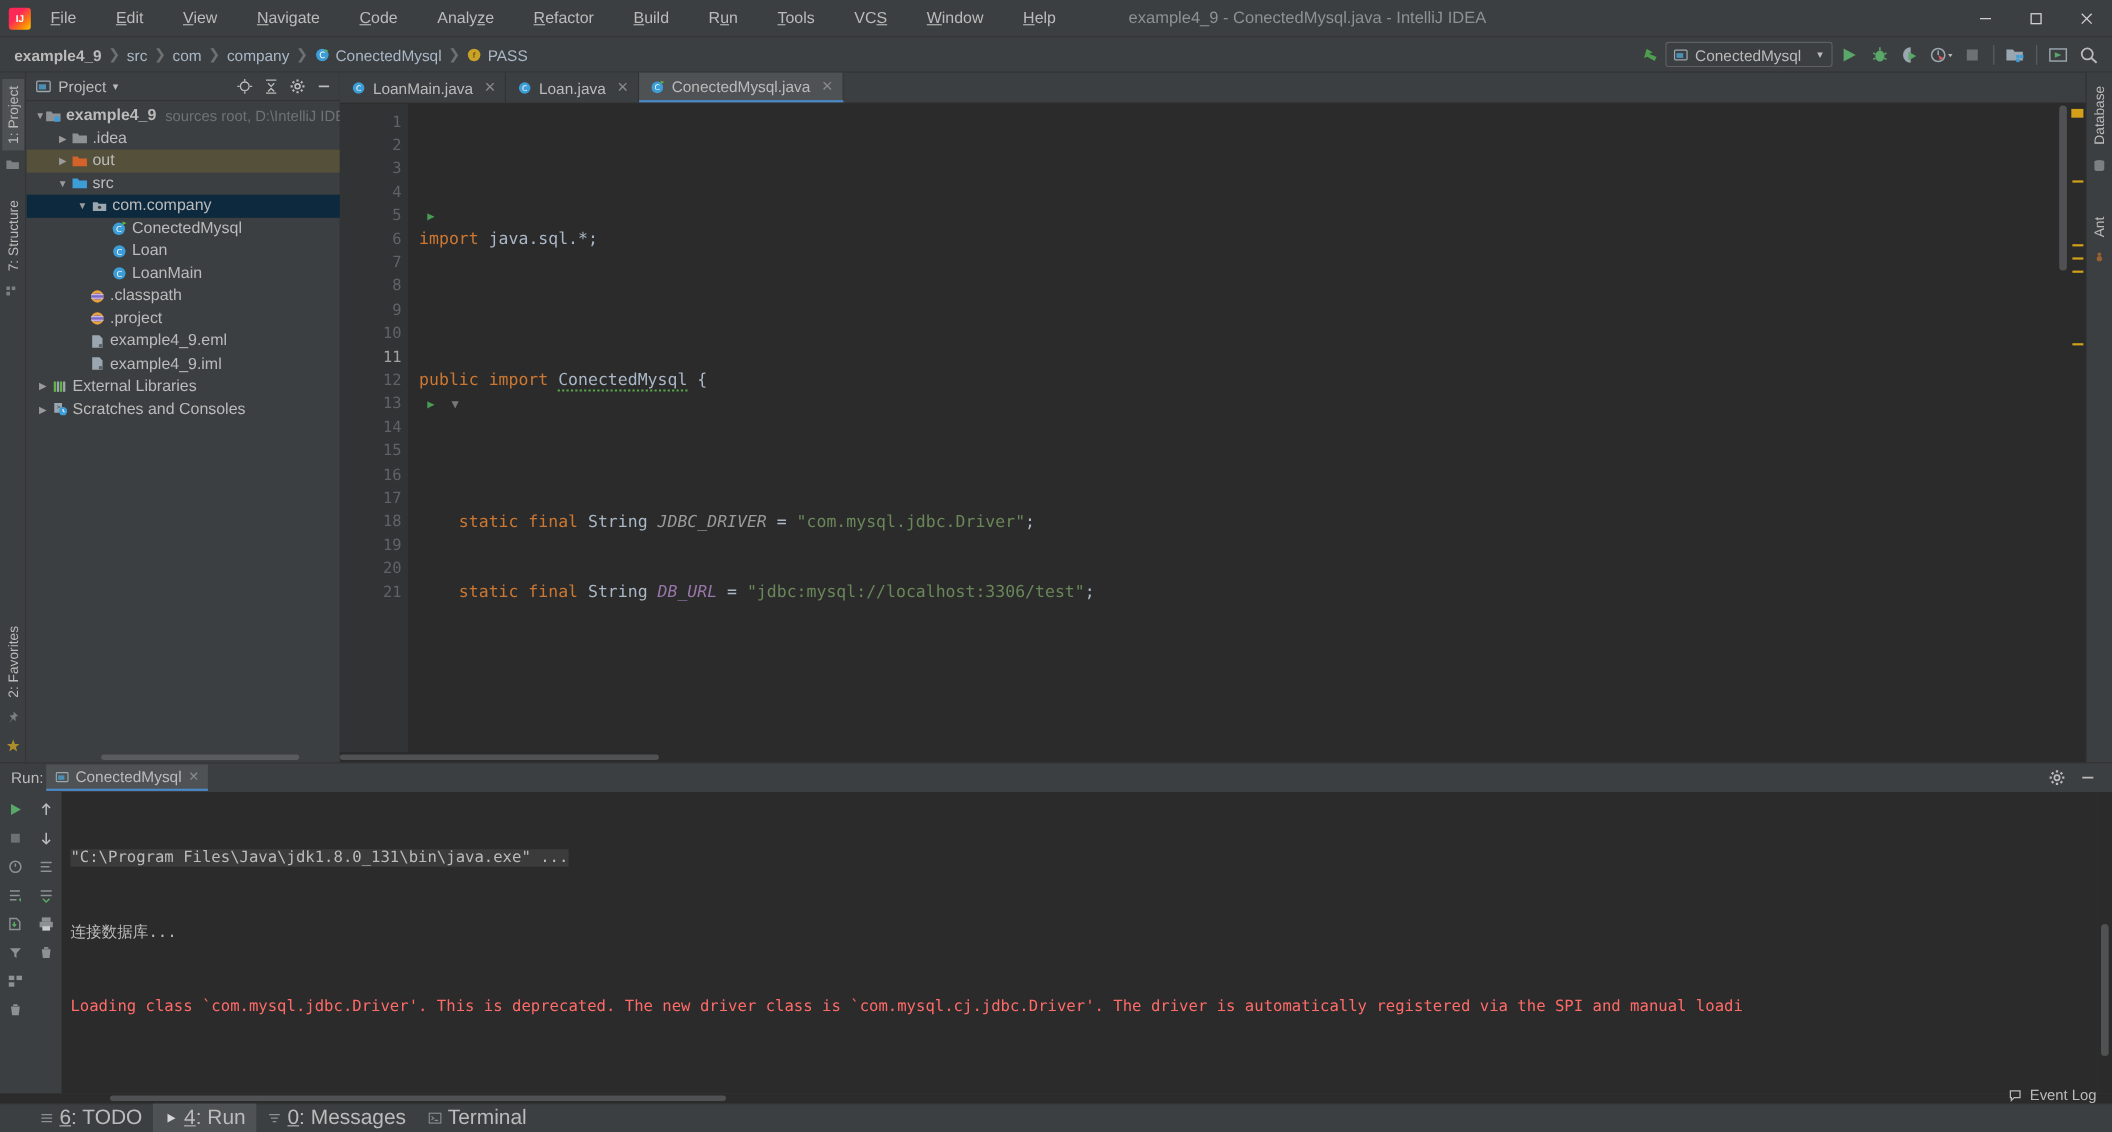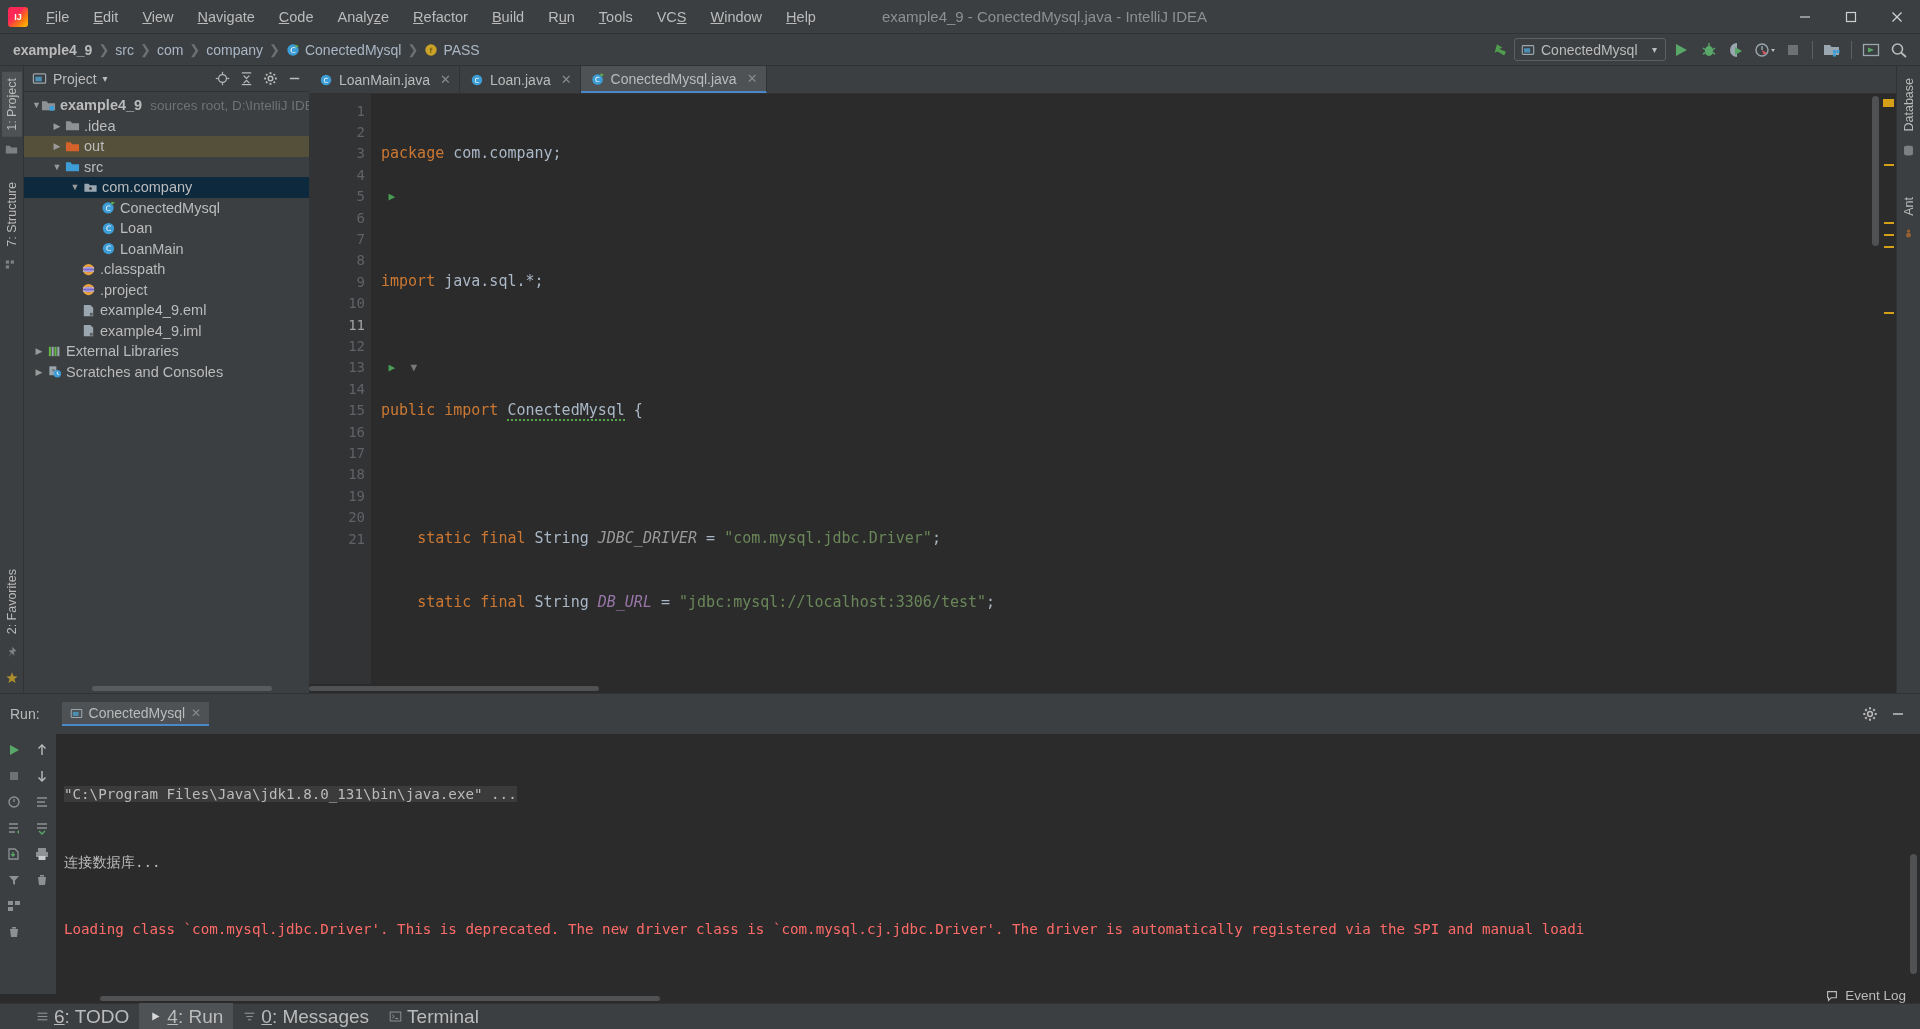--- a/index.html
+++ b/index.html
@@ -19,21 +19,21 @@
   }
   .logo {
     width: 20px; height: 20px; margin: 0 8px 0 8px; border-radius: 3px;
     background: linear-gradient(135deg,#fe2857 0%, #fe2857 38%, #f97a12 70%, #ffc400 100%);
     display: flex; align-items: center; justify-content: center;
     font-size: 10px; font-weight: bold; color: #fff; position: relative;
   }
   .logo::after {
     content: "IJ"; font-size: 9px; color: #fff; font-family: "Liberation Sans", sans-serif;
   }
-  .menubar { display: flex; align-items: center; gap: 4px; }
+  .menubar { display: flex; align-items: center; gap: 16px; }
   .menu-item {
     padding: 4px 10px; font-size: 14.5px; color: #bbbbbb; cursor: default;
     white-space: nowrap;
   }
   .menu-item u { text-decoration: underline; }
   .win-title {
     flex: 1; text-align: left; font-size: 15px; color: #8d9194; padding-left: 56px;
     white-space: nowrap; overflow: hidden;
   }
   .win-buttons { display: flex; align-items: center; height: 34px; }
@@ -150,21 +150,21 @@
   }
   .edit-scroll-v .thumb { position: absolute; top: 2px; left: 3px; width: 7px; height: 150px; background: #4f5152; border-radius: 4px;}
   .marker-strip { width: 14px; background: #2b2b2b; flex: 0 0 14px; position: relative; }
   .mk { position: absolute; right: 2px; width: 10px; height: 2px; }
 
   .code-scroll-h { height: 9px; background: #2b2b2b; position: relative; flex: 0 0 9px; }
   .code-scroll-h .thumb { position: absolute; left: 0px; top: 2px; width: 290px; height: 5px; background: #4f5152; border-radius:3px; }
 
   
   .run-panel { height: 310px; background: #3c3f41; display: flex; flex-direction: column; flex: 0 0 310px; border-top: 1px solid #323232; }
-  .run-head { height: 40px; display: flex; align-items: center; padding-left: 10px; gap: 22px; font-size: 14px; }
+  .run-head { height: 26px; display: flex; align-items: center; padding-left: 10px; gap: 2px; font-size: 14px; }
   .run-label { color: #bbbbbb; }
   .run-tab {
     display: flex; align-items: center; gap: 6px; padding: 3px 8px; font-size: 14px; color: #bbbbbb;
     border-bottom: 2px solid #4a88c7; background: #4e5254;
   }
   .run-head .rh-right { margin-left: auto; display: flex; gap: 4px; padding-right: 10px; }
 
   .run-body { flex: 1; display: flex; min-height: 0; }
   .run-side { width: 28px; flex: 0 0 28px; display: flex; flex-direction: column; align-items: center; padding-top: 4px; gap: 2px;}
   .run-side2 { width: 28px; flex: 0 0 28px; display: flex; flex-direction: column; align-items: center; padding-top: 4px; gap: 2px;}
@@ -666,21 +666,20 @@
           <div class="gline">15</div>
           <div class="gline">16</div>
           <div class="gline">17</div>
           <div class="gline">18</div>
           <div class="gline">19</div>
           <div class="gline">20</div>
           <div class="gline">21</div>
         </div>
 
         <div class="code">
-          <div class="cl"><span class="kw">package</span> <span class="cls">com.company</span>;</div>
           <div class="cl"> </div>
           <div class="cl"><span class="kw">import</span> <span class="cls">java.sql.*</span>;</div>
           <div class="cl"> </div>
           <div class="cl"><span class="kw">public import</span> <span class="cls wav">ConectedMysql</span> {</div>
           <div class="cl"> </div>
           <div class="cl">    <span class="kw">static final</span> <span class="cls">String</span> <span class="sfld">JDBC_DRIVER</span> = <span class="str">"com.mysql.jdbc.Driver"</span>;</div>
           <div class="cl">    <span class="kw">static final</span> <span class="cls">String</span> <span class="fld">DB_URL</span> = <span class="str">"jdbc:mysql://localhost:3306/test"</span>;</div>
           <div class="cl"> </div>
           
           

